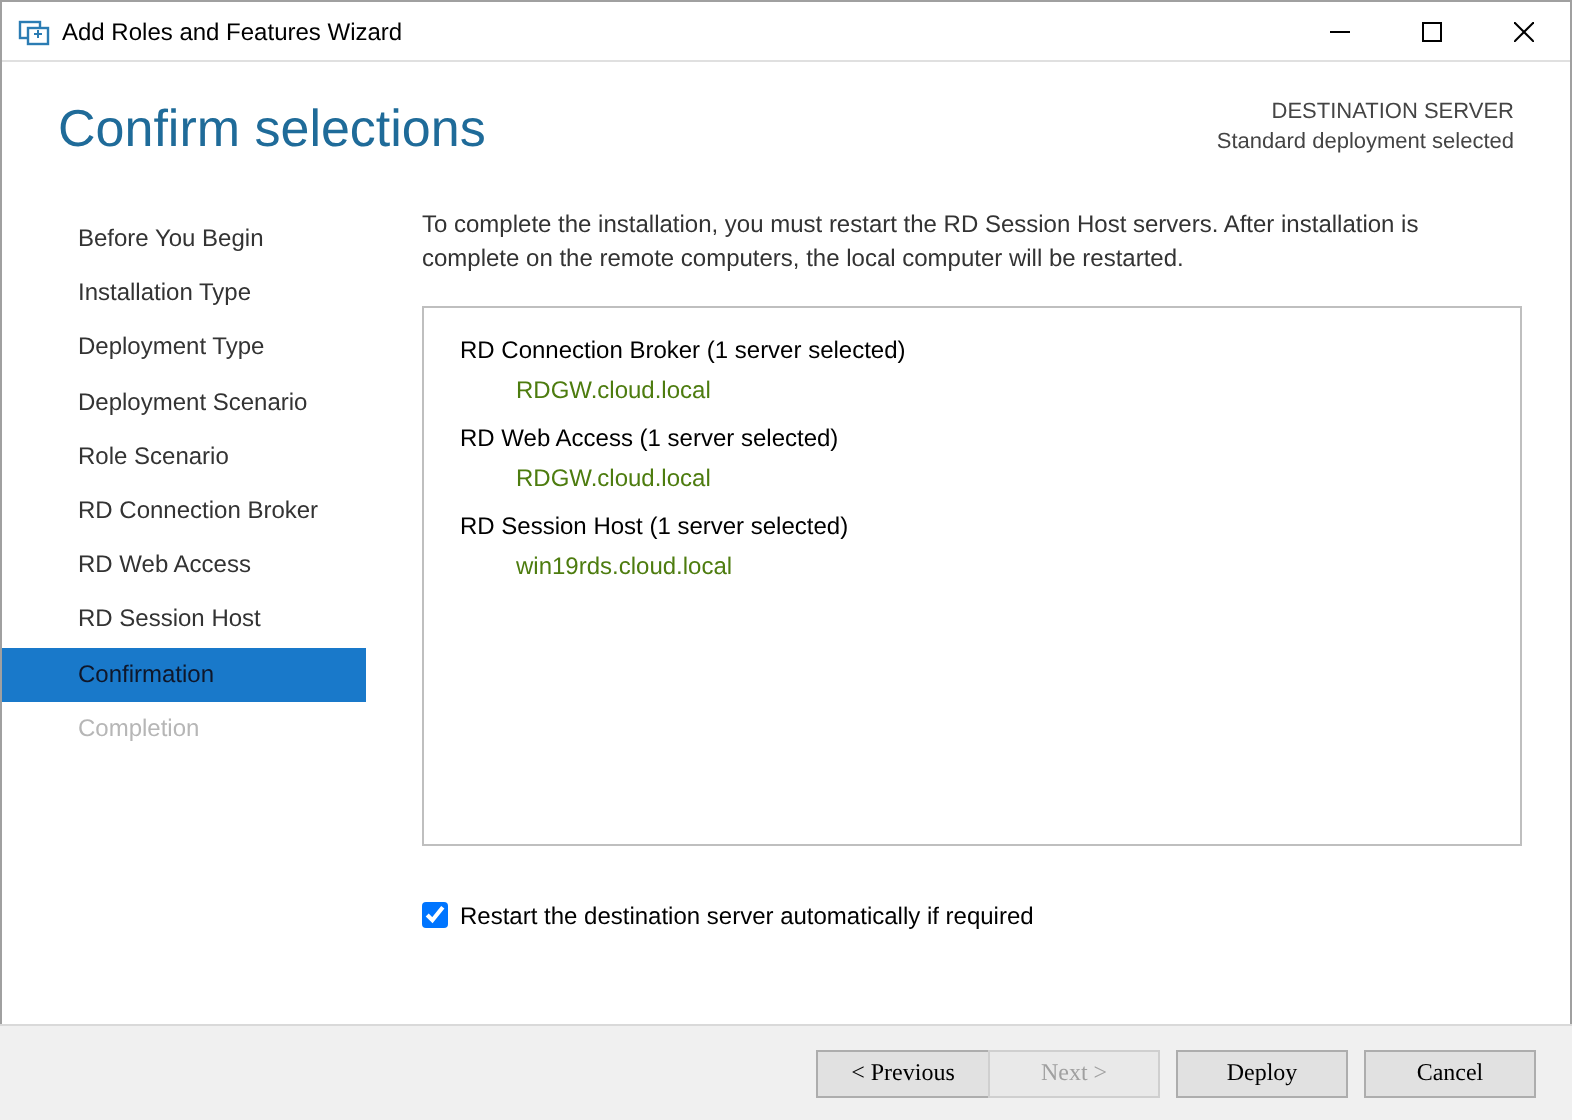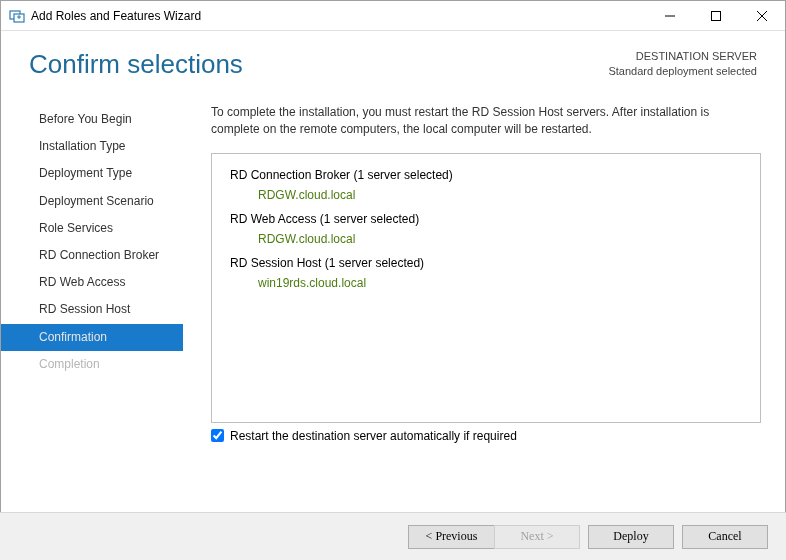--- a/index.html
+++ b/index.html
@@ -58,21 +58,21 @@
     }
     .sidebar-item {
       padding: 4px 10px 4px 38px;
       font-size: 12px;
       color: #333;
       cursor: pointer;
       line-height: 1.6;
     }
     .sidebar-item.selected {
       background: #1979ca;
-      color: #e5e5e5;
+      color: #0f172a;
     }
     .sidebar-item.disabled {
       color: #b6b6b6;
     }
     
     .content {
       flex: 1;
       padding: 6px 24px 0 28px;
     }
     .instruction {
@@ -111,21 +111,21 @@
       padding-left: 0;
       margin-bottom: 6px;
     }
     .warn-icon {
       width: 16px; height: 16px;
     }
     .checkbox-row {
       display: flex;
       align-items: flex-start;
       gap: 6px;
-      margin-top: 6px;
+      margin-top: 28px;
       font-size: 12px;
     }
     .checkbox-row input { width: 13px; height: 13px; }
     
     .button-bar {
       position: absolute;
       bottom: 0; left: 0; right: 0;
       height: 48px;
       background: #f0f0f0;
       border-top: 1px solid #d9d9d9;
@@ -196,21 +196,21 @@
     <div class="dest-value">Standard deployment selected</div>
   </div>
 </div>
 
 <div class="body-area">
   <div class="sidebar">
     <div class="sidebar-item">Before You Begin</div>
     <div class="sidebar-item">Installation Type</div>
     <div class="sidebar-item">Deployment Type</div>
     <div class="sidebar-item">Deployment Scenario</div>
-    <div class="sidebar-item">Role Services</div>
+    <div class="sidebar-item">Role Scenario</div>
     <div class="sidebar-item">RD Connection Broker</div>
     <div class="sidebar-item">RD Web Access</div>
     <div class="sidebar-item">RD Session Host</div>
     <div class="sidebar-item selected">Confirmation</div>
     <div class="sidebar-item disabled">Completion</div>
   </div>
 
   <div class="content">
     <p class="instruction">To complete the installation, you must restart the RD Session Host servers. After installation is complete on the remote computers, the local computer will be restarted.</p>
 

